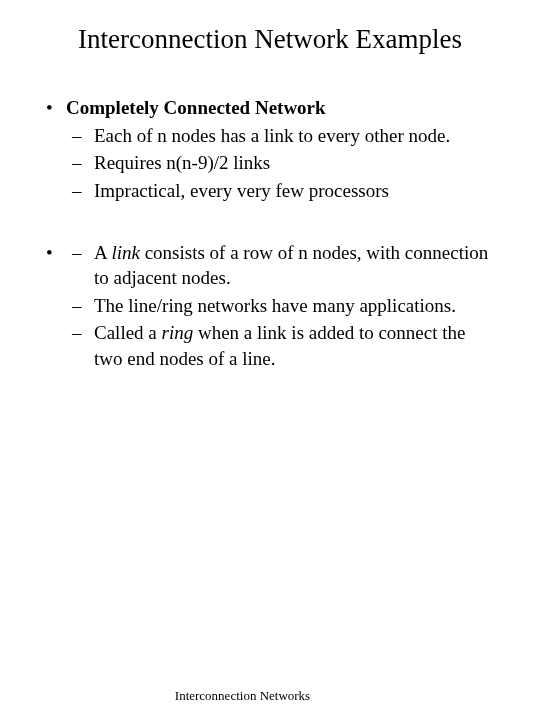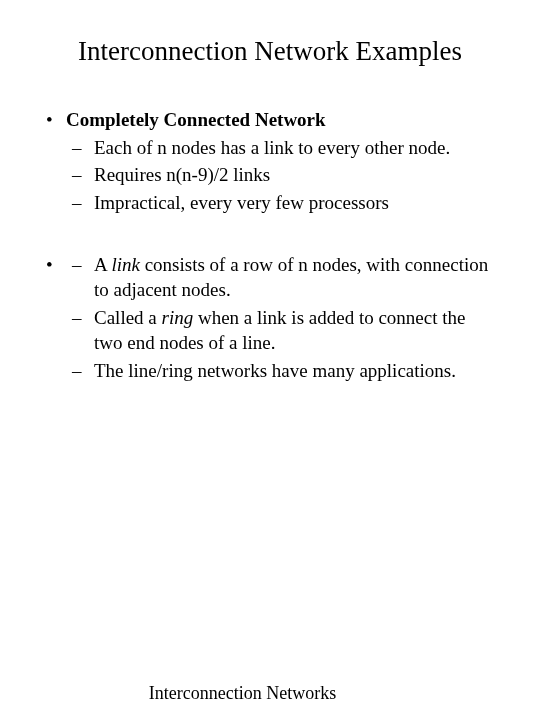--- a/index.html
+++ b/index.html
@@ -9,21 +9,21 @@
     height: 720px;
     background: #ffffff;
     font-family: "Times New Roman", Times, serif;
     color: #000000;
   }
   .slide {
     position: relative;
     width: 540px;
     height: 720px;
     box-sizing: border-box;
-    padding: 36px 36px 0 36px;
+    padding: 24px 36px 0 36px;
   }
   .title {
     font-size: 27px;
     text-align: center;
     margin: 0 0 40px 0;
     font-weight: normal;
   }
   ul.top {
     list-style: none;
     padding: 0;
@@ -72,21 +72,21 @@
     vertical-align: -0.12em;
   }
   .floor-l { border-left: 1px solid #000; margin-right: 1px; }
   .floor-r { border-right: 1px solid #000; margin-left: 1px; }
   .footer {
     position: absolute;
     bottom: 16px;
     left: 0;
     width: 485px;
     text-align: center;
-    font-size: 18px;
+    font-size: 13px;
   }
 </style>
 </head>
 <body>
 
 <div class="slide">
   <h1 class="title">Interconnection Network Examples</h1>
 
   <ul class="top">
     <li>
@@ -94,20 +94,20 @@
       <ul class="sub">
         <li>Each of n nodes has a link to every other node.</li>
         <li>Requires n(n-9)/2 links</li>
         <li>Impractical, every very few processors</li>
       </ul>
     </li>
 
     <li>
       <ul class="sub">
         <li>A <span class="italic">link</span> consists of a row of n nodes, with connection to adjacent nodes.</li>
+        <li>The line/ring networks have many applications.</li>
         <li>Called a <span class="italic">ring</span> when a link is added to connect the two end nodes of a line.</li>
-        <li>The line/ring networks have many applications.</li>
       </ul>
     </li>
   </ul>
 
   <div class="footer">Interconnection Networks</div>
 </div>
 
 </body></html>

